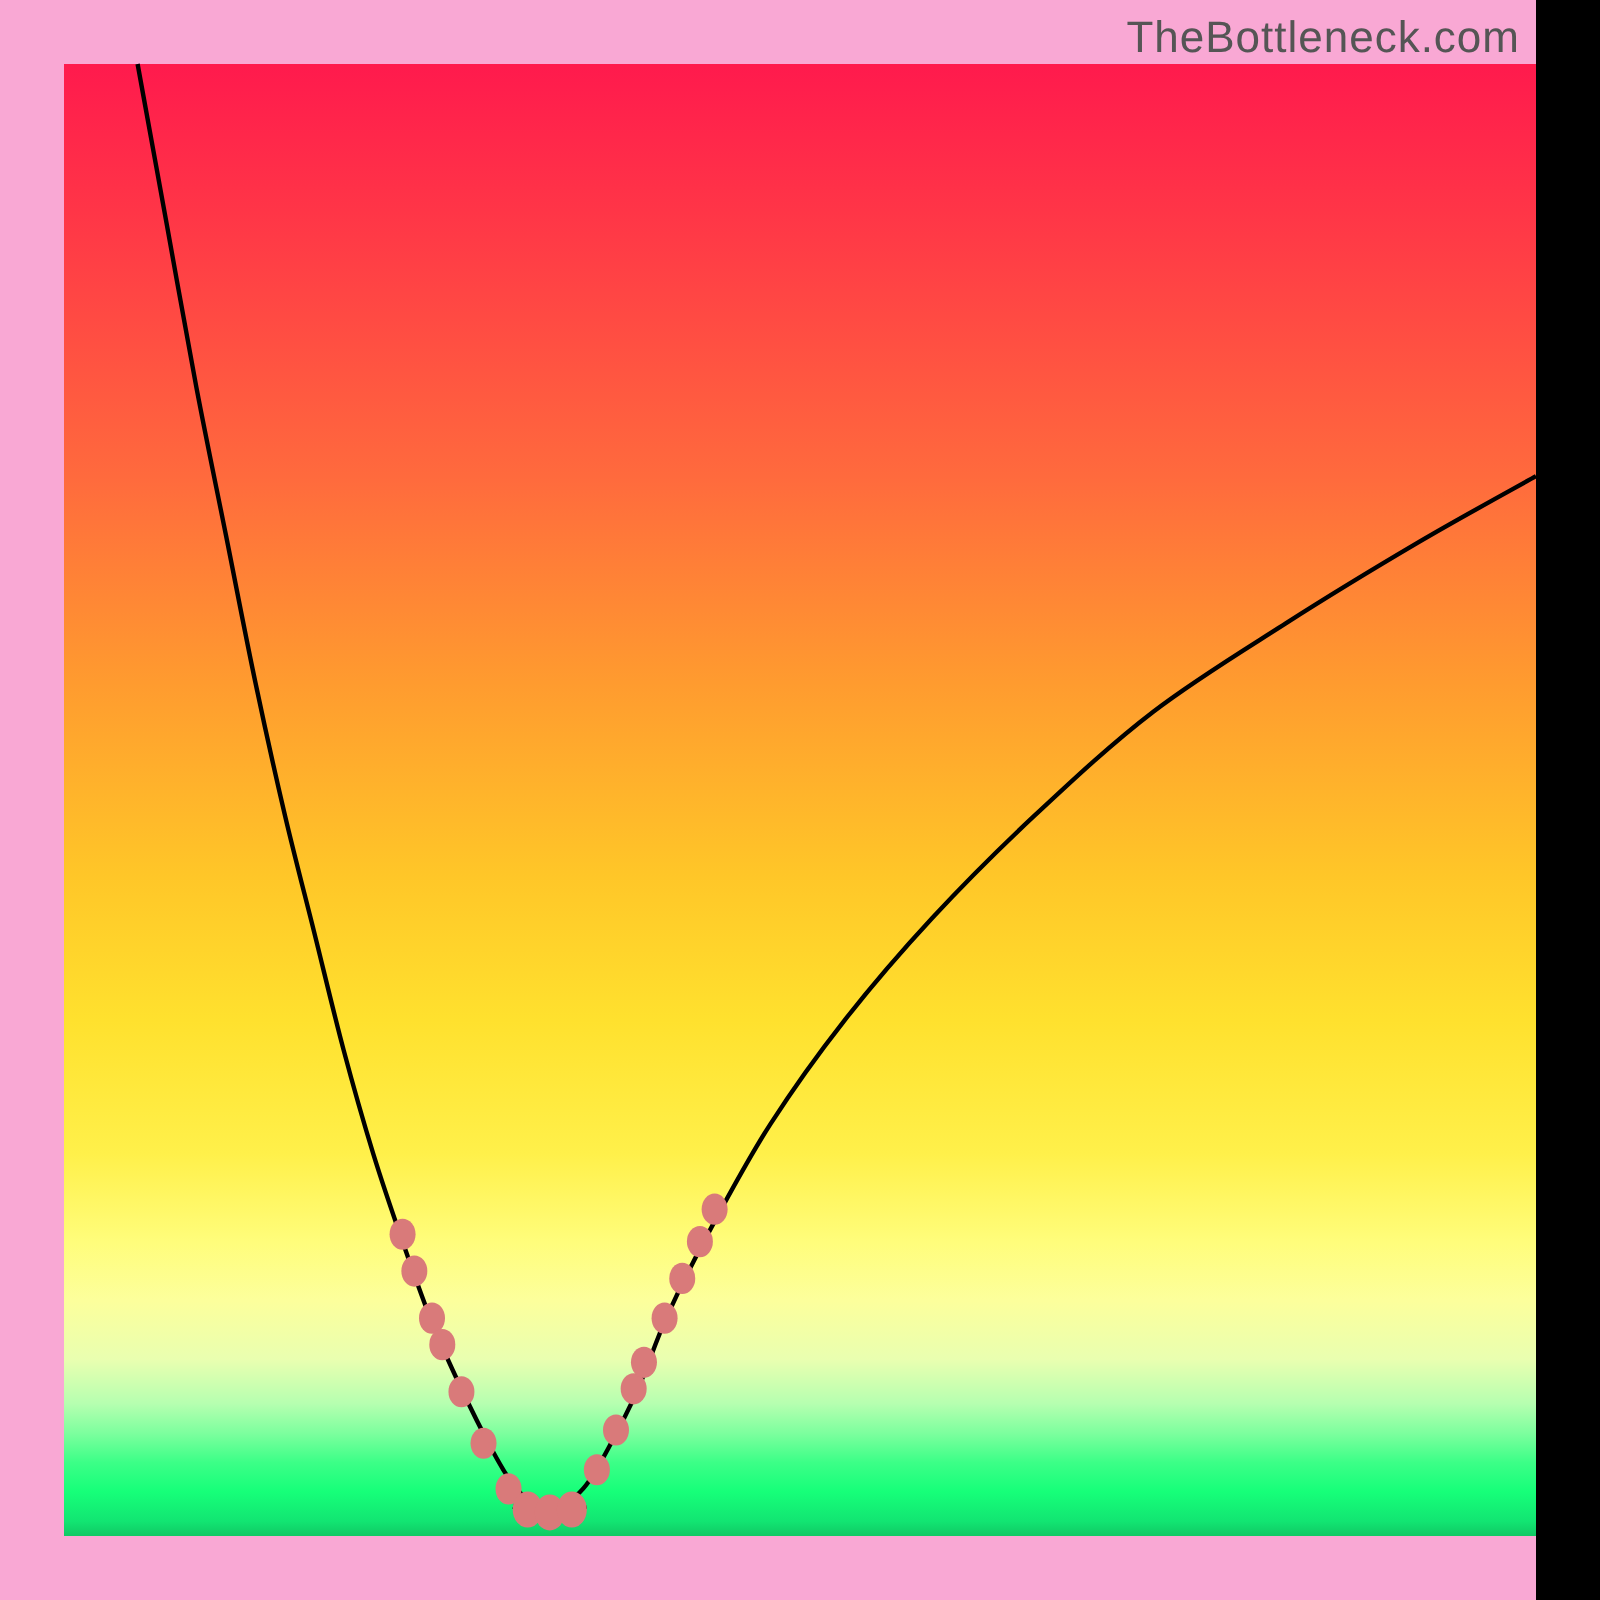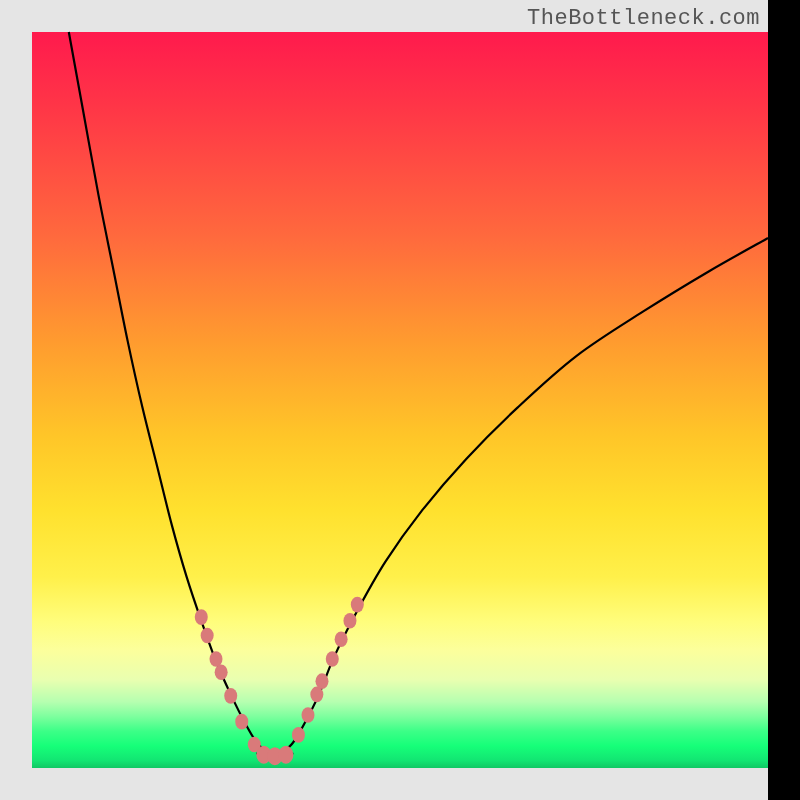--- a/index.html
+++ b/index.html
@@ -9,22 +9,21 @@
     height: 800px;
     overflow: hidden;
     font-family: Arial, Helvetica, sans-serif;
     background: #000;
   }
   .frame {
     position: absolute;
     top: 0; left: 0;
     width: 768px;
     height: 800px;
-    background: #e5e5e5;
-    font-family: Liberation Mono, monospace;
+    background: #f9a8d4;
   }
   .plot {
     position: absolute;
     top: 32px;
     left: 32px;
     width: 736px;
     height: 736px;
     
     background: linear-gradient(
       to bottom,

